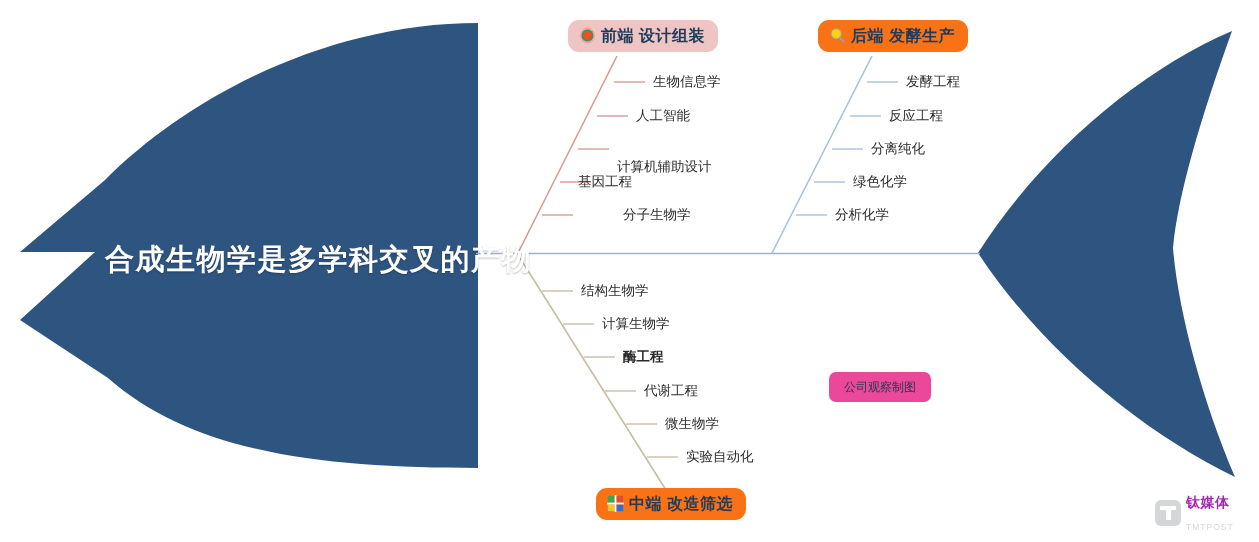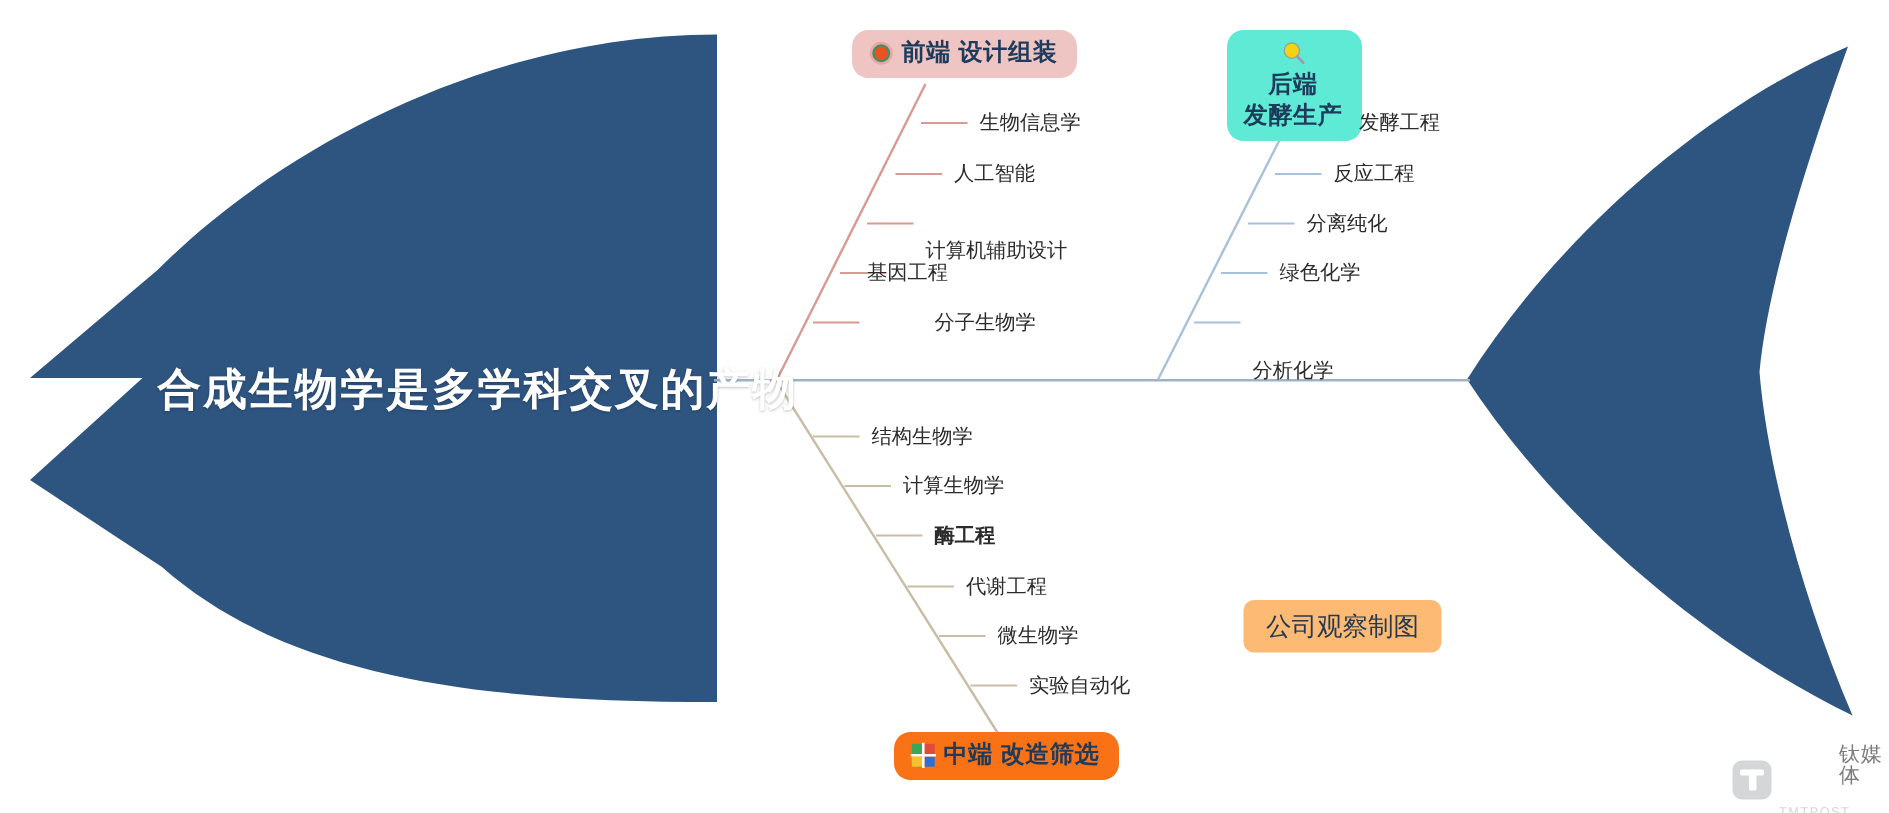--- a/index.html
+++ b/index.html
@@ -46,33 +46,32 @@
     padding: 7px 13px 8px 11px;
     border-radius: 11px;
     font-size: 16px;
     font-weight: bold;
     color: #1f3b5c;
     white-space: nowrap;
     line-height: 1;
   }
   .cat-box .cat-label { letter-spacing: 0.5px; }
   .cat-top-left { background: #eec5c2; }
-  .cat-top-right { background: #5eead4; flex-direction: column; }
+  .cat-top-right { background: #f97316; }
   .cat-bottom { background: #f97316; }
 
   .note-box {
     position: absolute;
-    background: #fdba74;
+    background: #ec4899;
     border-radius: 7px;
     padding: 9px 15px;
-    font-size: 17px;
+    font-size: 12px;
     color: #253a4f;
     white-space: nowrap;
     line-height: 1;
-    margin-top: 28px;
   }
 
   .sub-label {
     position: absolute;
     font-size: 13.5px;
     color: #2b2b2b;
     white-space: nowrap;
     line-height: 1;
   }
 
@@ -106,21 +105,21 @@
   }
   .wm-mark::after {
     content: "";
     position: absolute;
     left: 10.5px; top: 6px;
     width: 5px; height: 14px;
     background: #ffffff;
     border-radius: 1px;
   }
   .wm-text { display: flex; flex-direction: column; line-height: 1; }
-  .wm-cn { font-size: 14px; color: #737373; font-weight: normal; letter-spacing: 0.5px; margin-left: 40px; }
+  .wm-cn { font-size: 14px; color: #a21caf; font-weight: bold; letter-spacing: 0.5px; }
   .wm-en { font-size: 8.5px; color: #d2d4d6; letter-spacing: 1px; margin-top: 14px; }
 </style>
 </head>
 <body>
 
 <svg id="canvas" viewBox="0 0 1259 542">
 
   <path class="fish-body" d="M 478,23 C 330,23 190,95 105,180 L 20,252 L 95,252 L 20,320 L 108,378
            C 195,455 330,468 478,468 Z"></path>
 
@@ -192,21 +191,21 @@
 <div class="sub-label" style="left:653px; top:75px;">生物信息学</div>
 <div class="sub-label" style="left:636px; top:109px;">人工智能</div>
 <div class="sub-label" style="left:617px; top:142px;margin-top:18px;">计算机辅助设计</div>
 <div class="sub-label" style="left:578px; top:175px;">基因工程</div>
 <div class="sub-label" style="left:581px; top:208px;margin-left:42px;">分子生物学</div>
 
 <div class="sub-label" style="left:906px; top:75px;">发酵工程</div>
 <div class="sub-label" style="left:889px; top:109px;">反应工程</div>
 <div class="sub-label" style="left:871px; top:142px;">分离纯化</div>
 <div class="sub-label" style="left:853px; top:175px;">绿色化学</div>
-<div class="sub-label" style="left:835px; top:208px;margin-top:32px;">分析化学</div>
+<div class="sub-label" style="left:835px; top:208px;">分析化学</div>
 
 <div class="sub-label" style="left:581px; top:284px;">结构生物学</div>
 <div class="sub-label" style="left:602px; top:317px;">计算生物学</div>
 <div class="sub-label" style="left:623px; top:350px;font-weight:bold;">酶工程</div>
 <div class="sub-label" style="left:644px; top:384px;">代谢工程</div>
 <div class="sub-label" style="left:665px; top:417px;">微生物学</div>
 <div class="sub-label" style="left:686px; top:450px;font-family:Liberation Serif, serif;">实验自动化</div>
 
 <div class="note-box" style="left:829px; top:372px;">公司观察制图</div>
 

